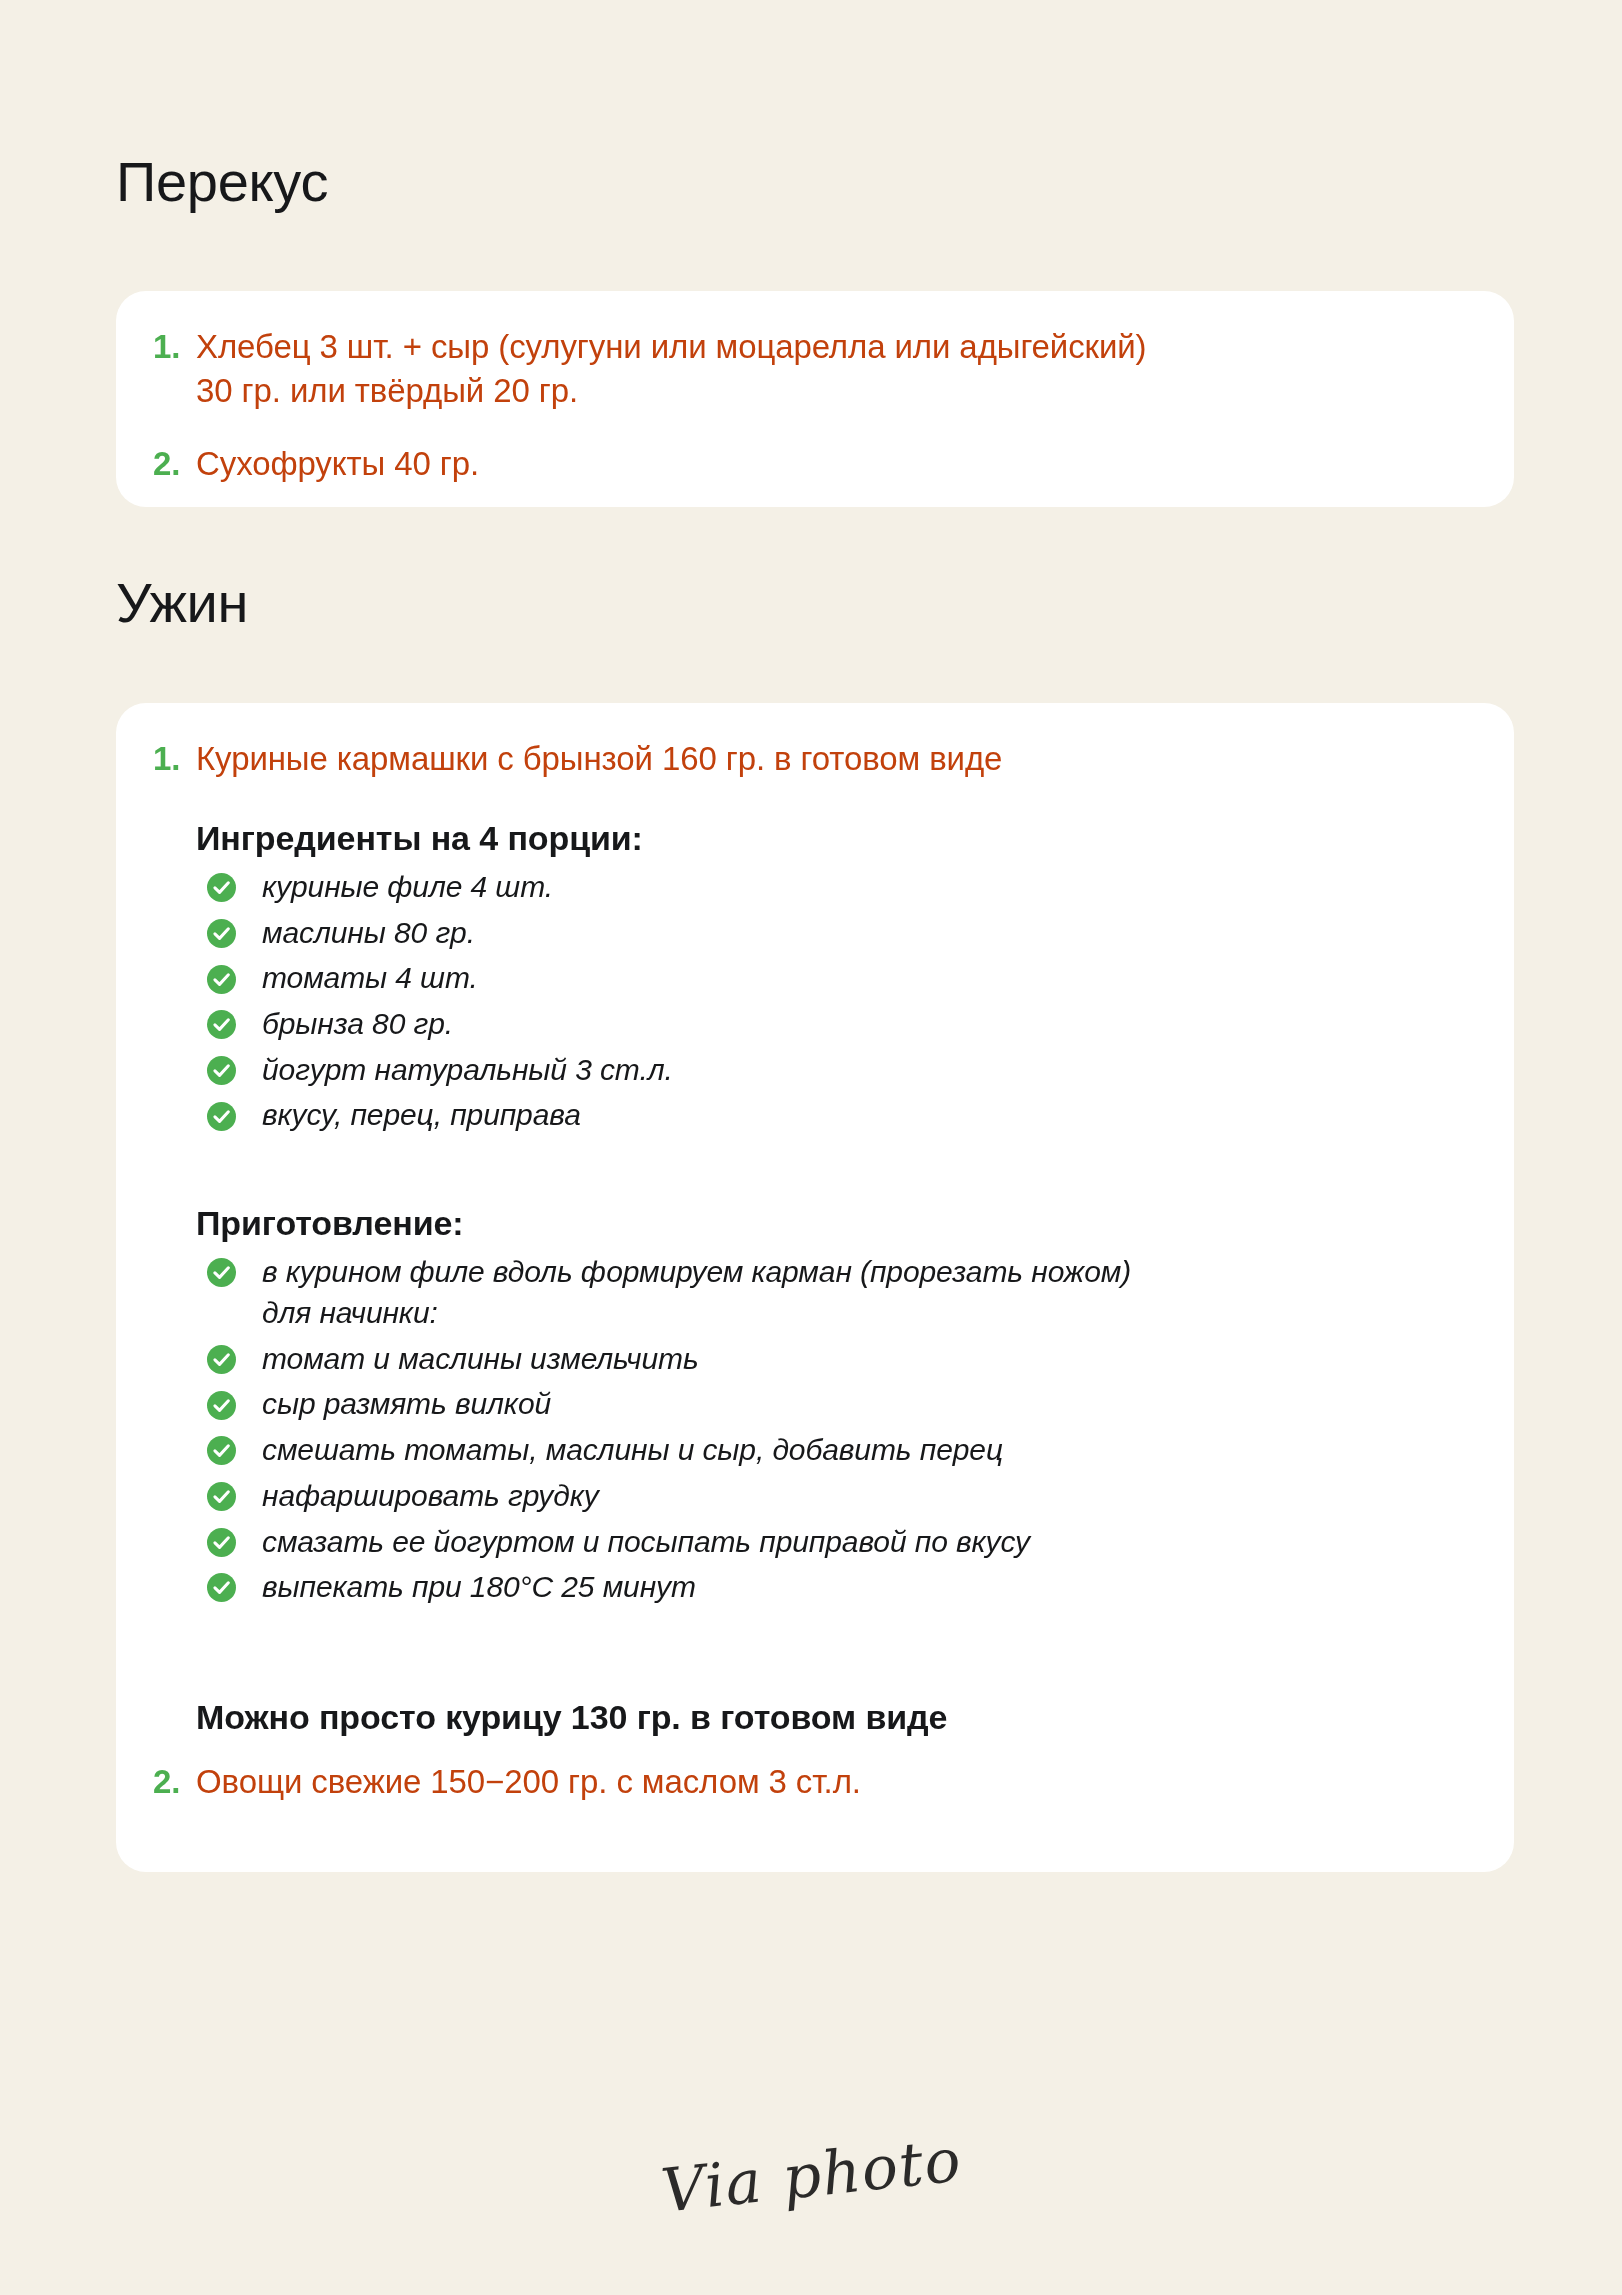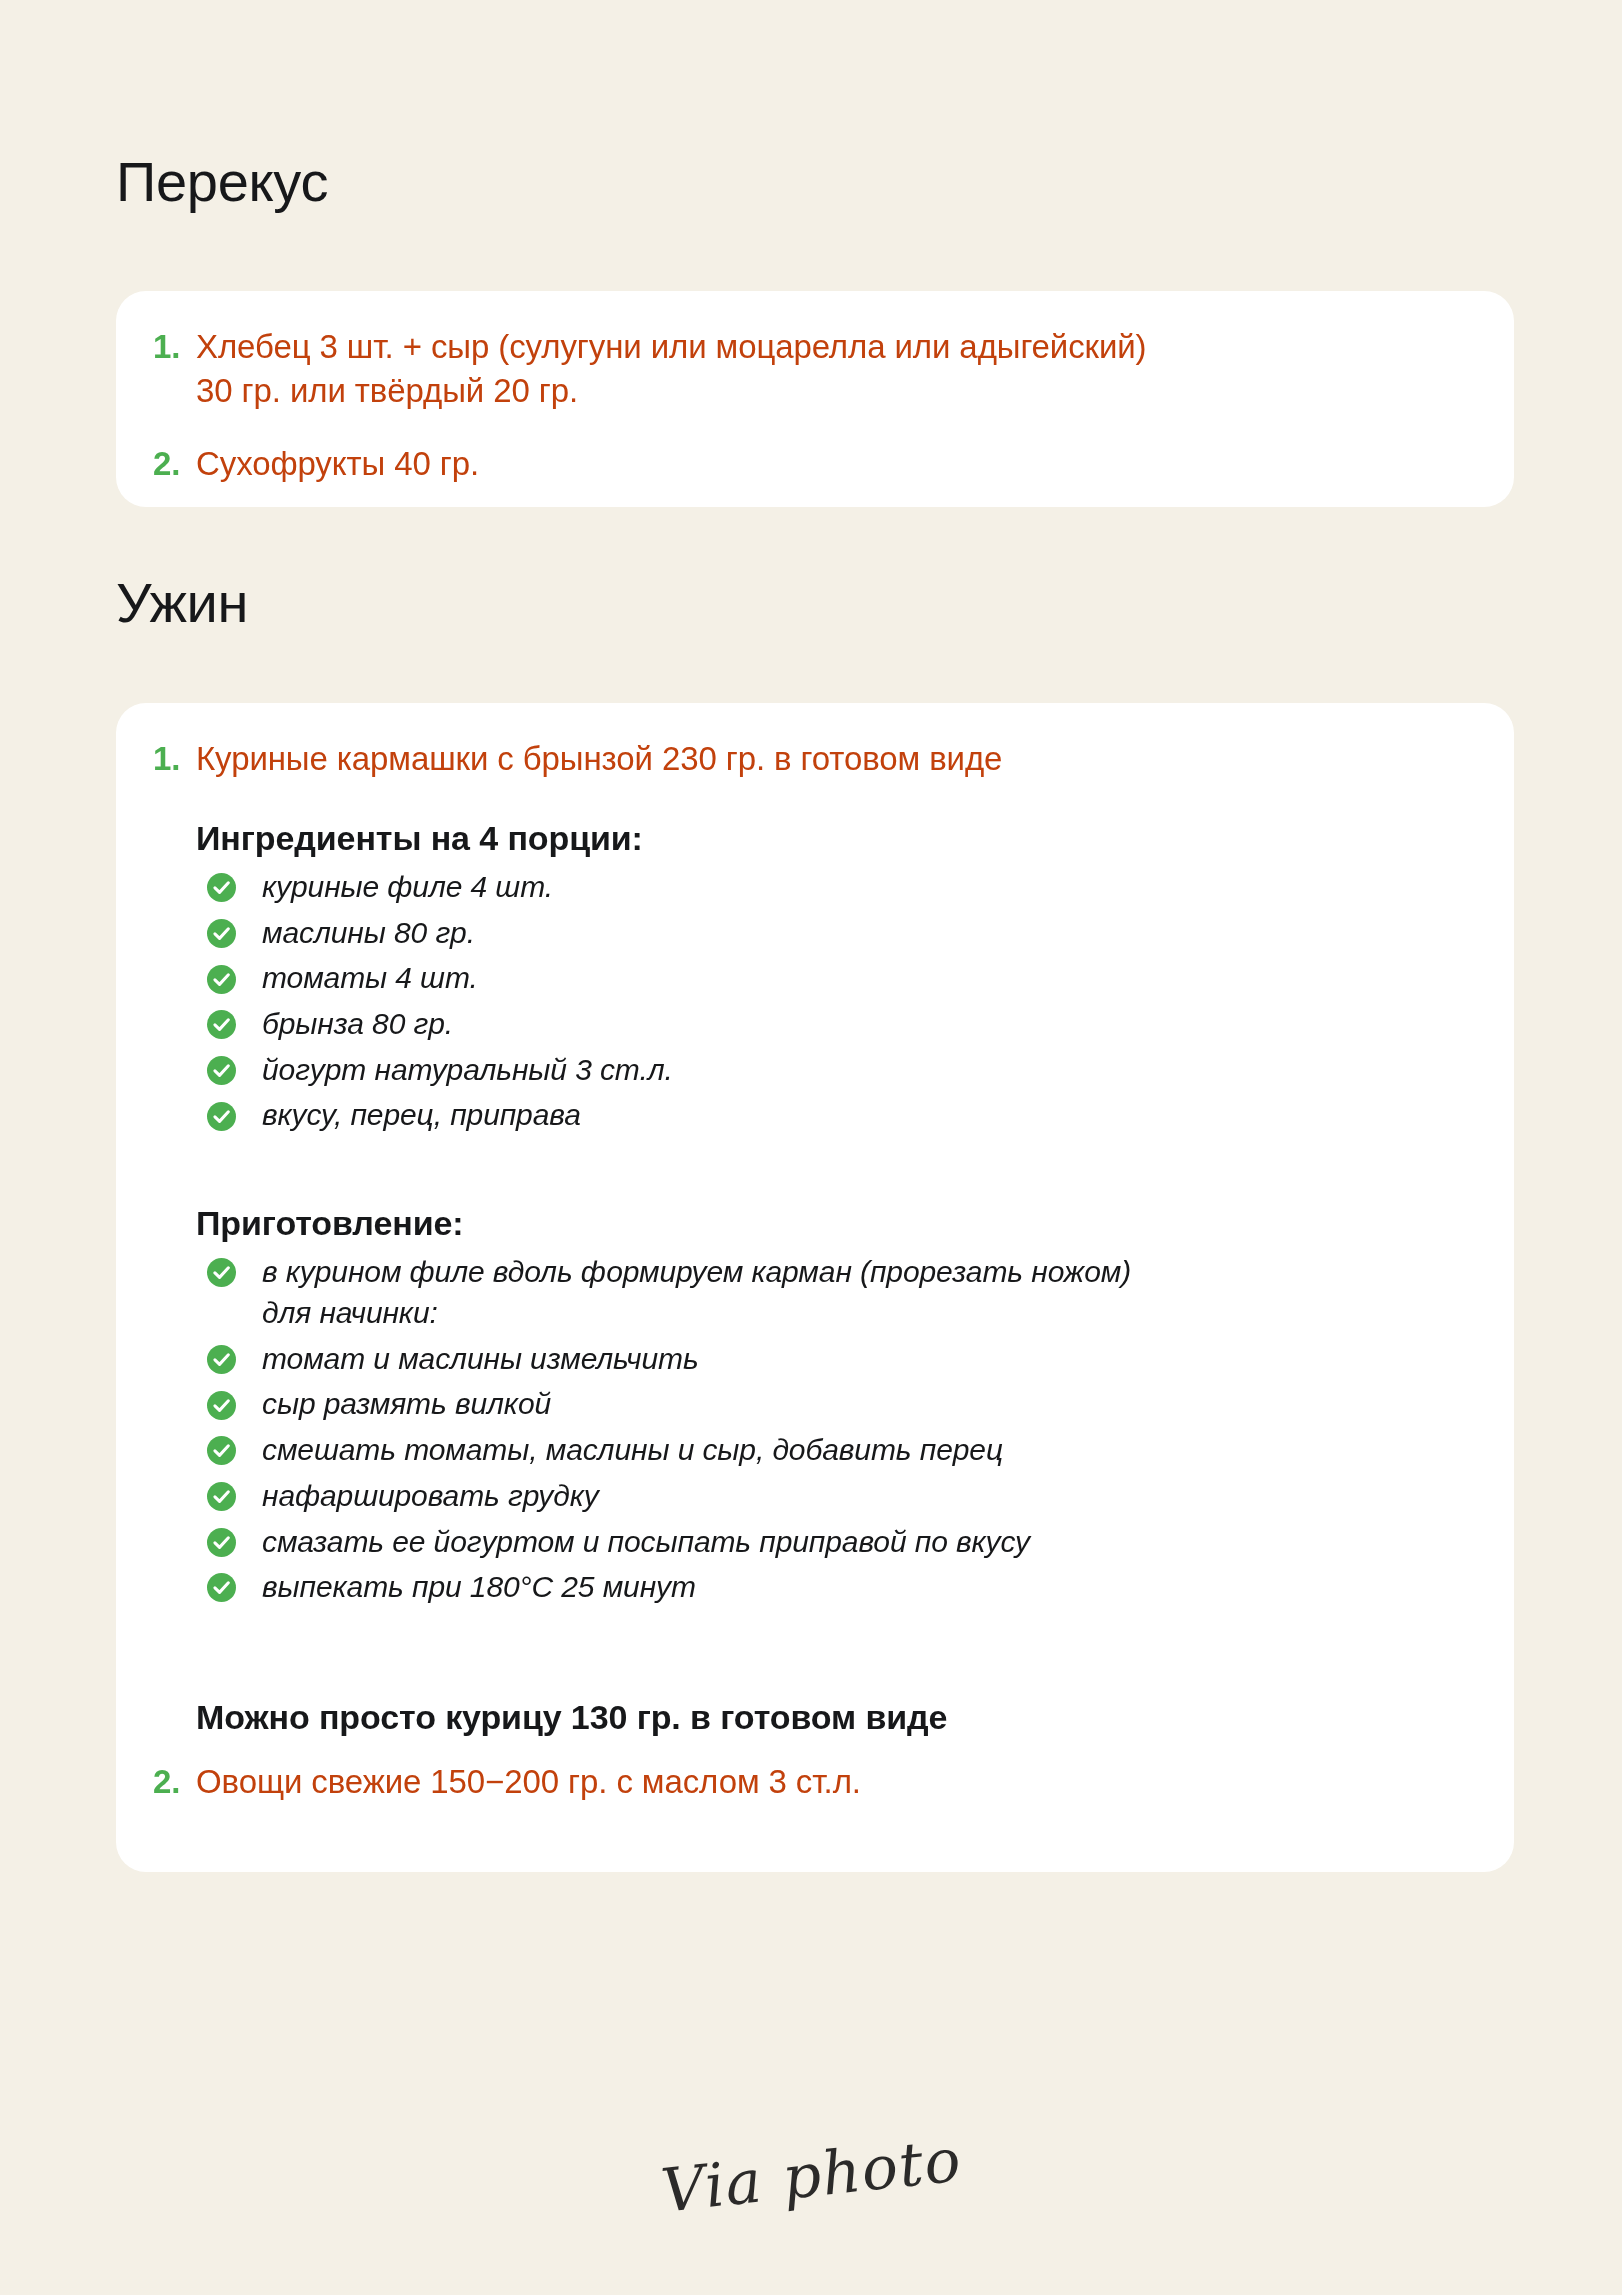--- a/index.html
+++ b/index.html
@@ -159,21 +159,21 @@
     </span>
   </div>
 
   <h1 class="section-title" id="title-dinner">Ужин</h1>
 
   <div class="card" id="card-dinner"></div>
 
   <div class="num-item" id="dinner-item-1">
     <span class="num-marker">1.</span>
     <span class="num-body">
-      <span>Куриные кармашки с брынзой 230 гр. в готовом виде</span>
+      <span>Куриные кармашки с брынзой 160 гр. в готовом виде</span>
     </span>
   </div>
 
   <h2 class="sub-heading" id="heading-ingredients">Ингредиенты на 4 порции:</h2>
 
   <div class="check-list" id="list-ingredients">
       <div class="check-row">
         <span class="check-icon">
           <svg viewBox="0 0 44 44" xmlns="http://www.w3.org/2000/svg">
             <circle cx="22" cy="22" r="22" fill="#4caf50"></circle>

